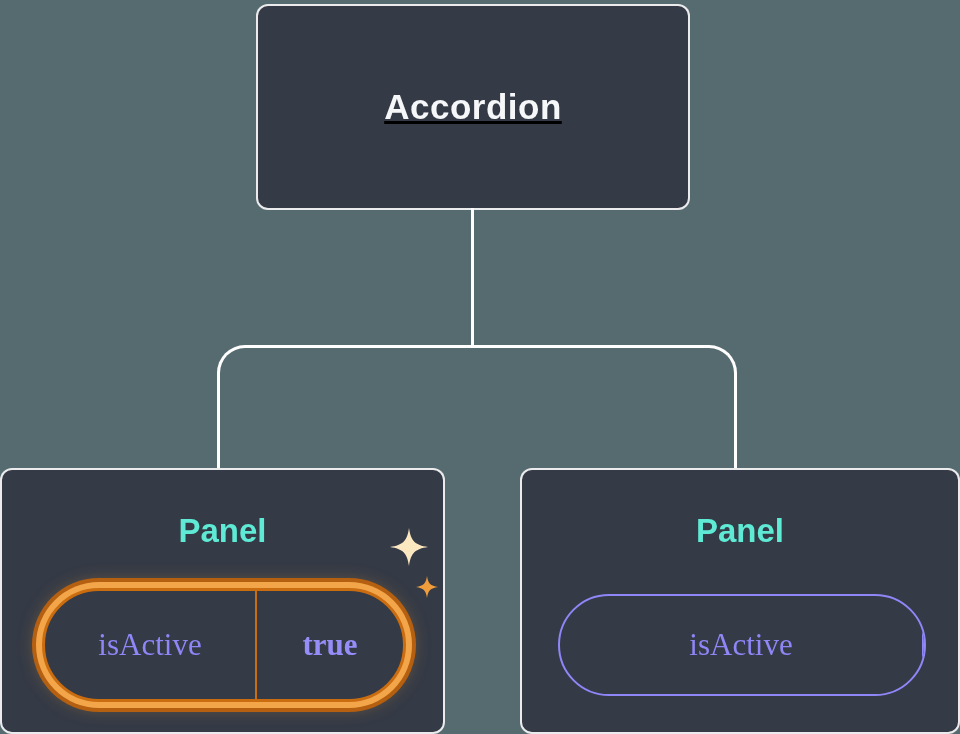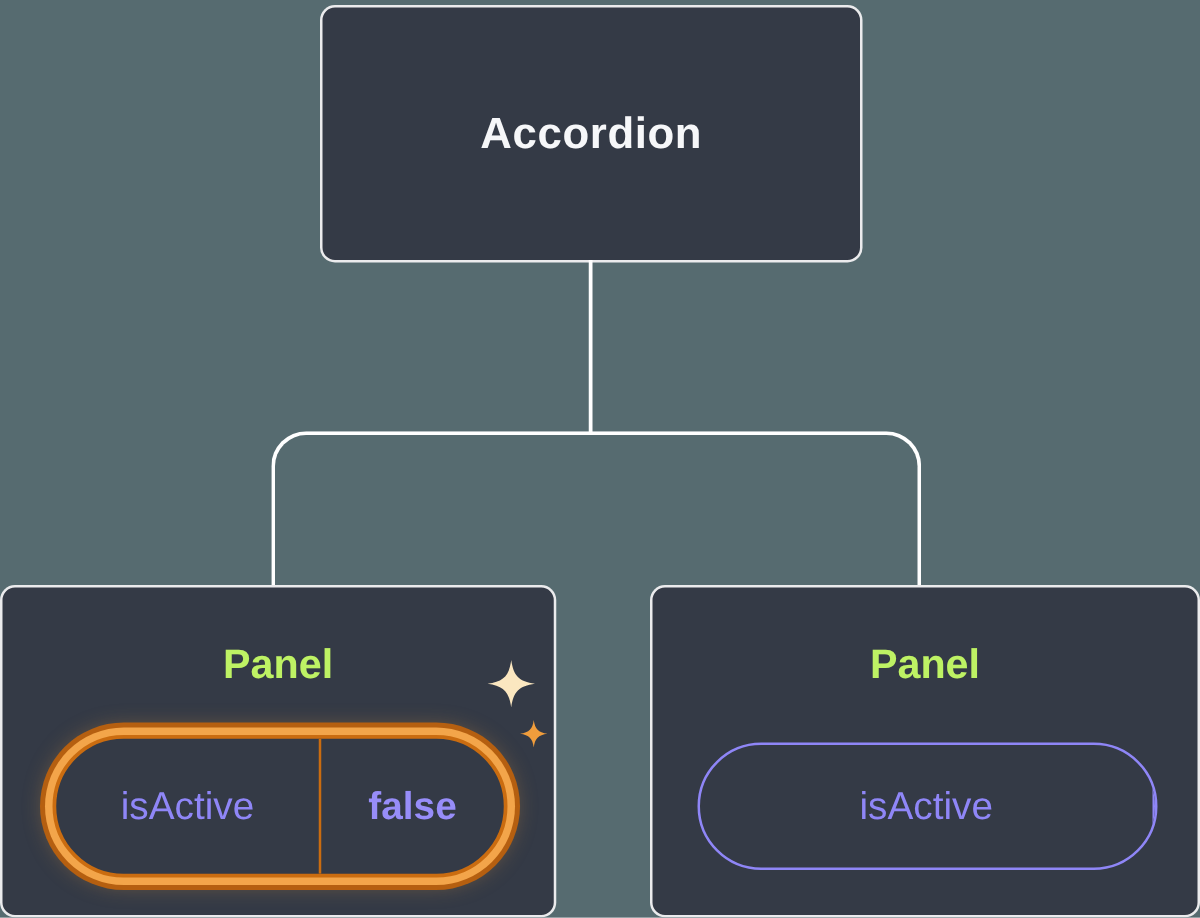--- a/index.html
+++ b/index.html
@@ -22,20 +22,21 @@
     box-sizing: border-box;
   }
   .root-node {
     left: 256px;
     top: 4px;
     width: 434px;
     height: 206px;
     display: flex;
     align-items: center;
     justify-content: center;
+    text-decoration: underline;
   }
   .root-label {
     color: #f6f7f9;
     font-size: 35px;
     font-weight: 700;
     letter-spacing: 0.5px;
   }
   
   .stem {
     position: absolute;
@@ -69,39 +70,40 @@
     top: 468px;
     width: 440px;
     height: 266px;
   }
   .panel-title {
     position: absolute;
     top: 42px;
     left: 0;
     width: 100%;
     text-align: center;
-    color: #bef264;
+    color: #5eead4;
     font-size: 33px;
     font-weight: 600;
   }
   
   .pill {
     position: absolute;
     box-sizing: border-box;
     border-radius: 999px;
     display: flex;
     align-items: stretch;
     overflow: hidden;
     font-size: 31px;
     color: #8f86f7;
   }
   .pill .cell {
     display: flex;
     align-items: center;
     justify-content: center;
+    font-family: Liberation Serif, serif;
   }
   .pill .cell-name { flex: 59 0 0; }
   .pill .cell-value { flex: 41 0 0; }
   .pill-inactive {
     left: 36px;
     top: 124px;
     width: 368px;
     height: 102px;
     border: 2px solid #8f86f7;
     background: transparent;
@@ -153,21 +155,21 @@
   </div>
 
   <div class="stem"></div>
   <div class="bridge"></div>
 
   <div class="node panel-left">
     <div class="panel-title">Panel</div>
     <div class="pill pill-active">
       <div class="cell cell-name">isActive</div>
       <div class="divider"></div>
-      <div class="cell cell-value value-bold">false</div>
+      <div class="cell cell-value value-bold">true</div>
     </div>
     <svg class="sparkle sparkle-large" viewBox="0 0 100 100">
       <path d="M50 0 C55 34 66 45 100 50 C66 55 55 66 50 100 C45 66 34 55 0 50 C34 45 45 34 50 0 Z" fill="#fbe7c0"></path>
     </svg>
     <svg class="sparkle sparkle-small" viewBox="0 0 100 100">
       <path d="M50 0 C55 34 66 45 100 50 C66 55 55 66 50 100 C45 66 34 55 0 50 C34 45 45 34 50 0 Z" fill="#f09d3c"></path>
     </svg>
   </div>
 
   <div class="node panel-right">

